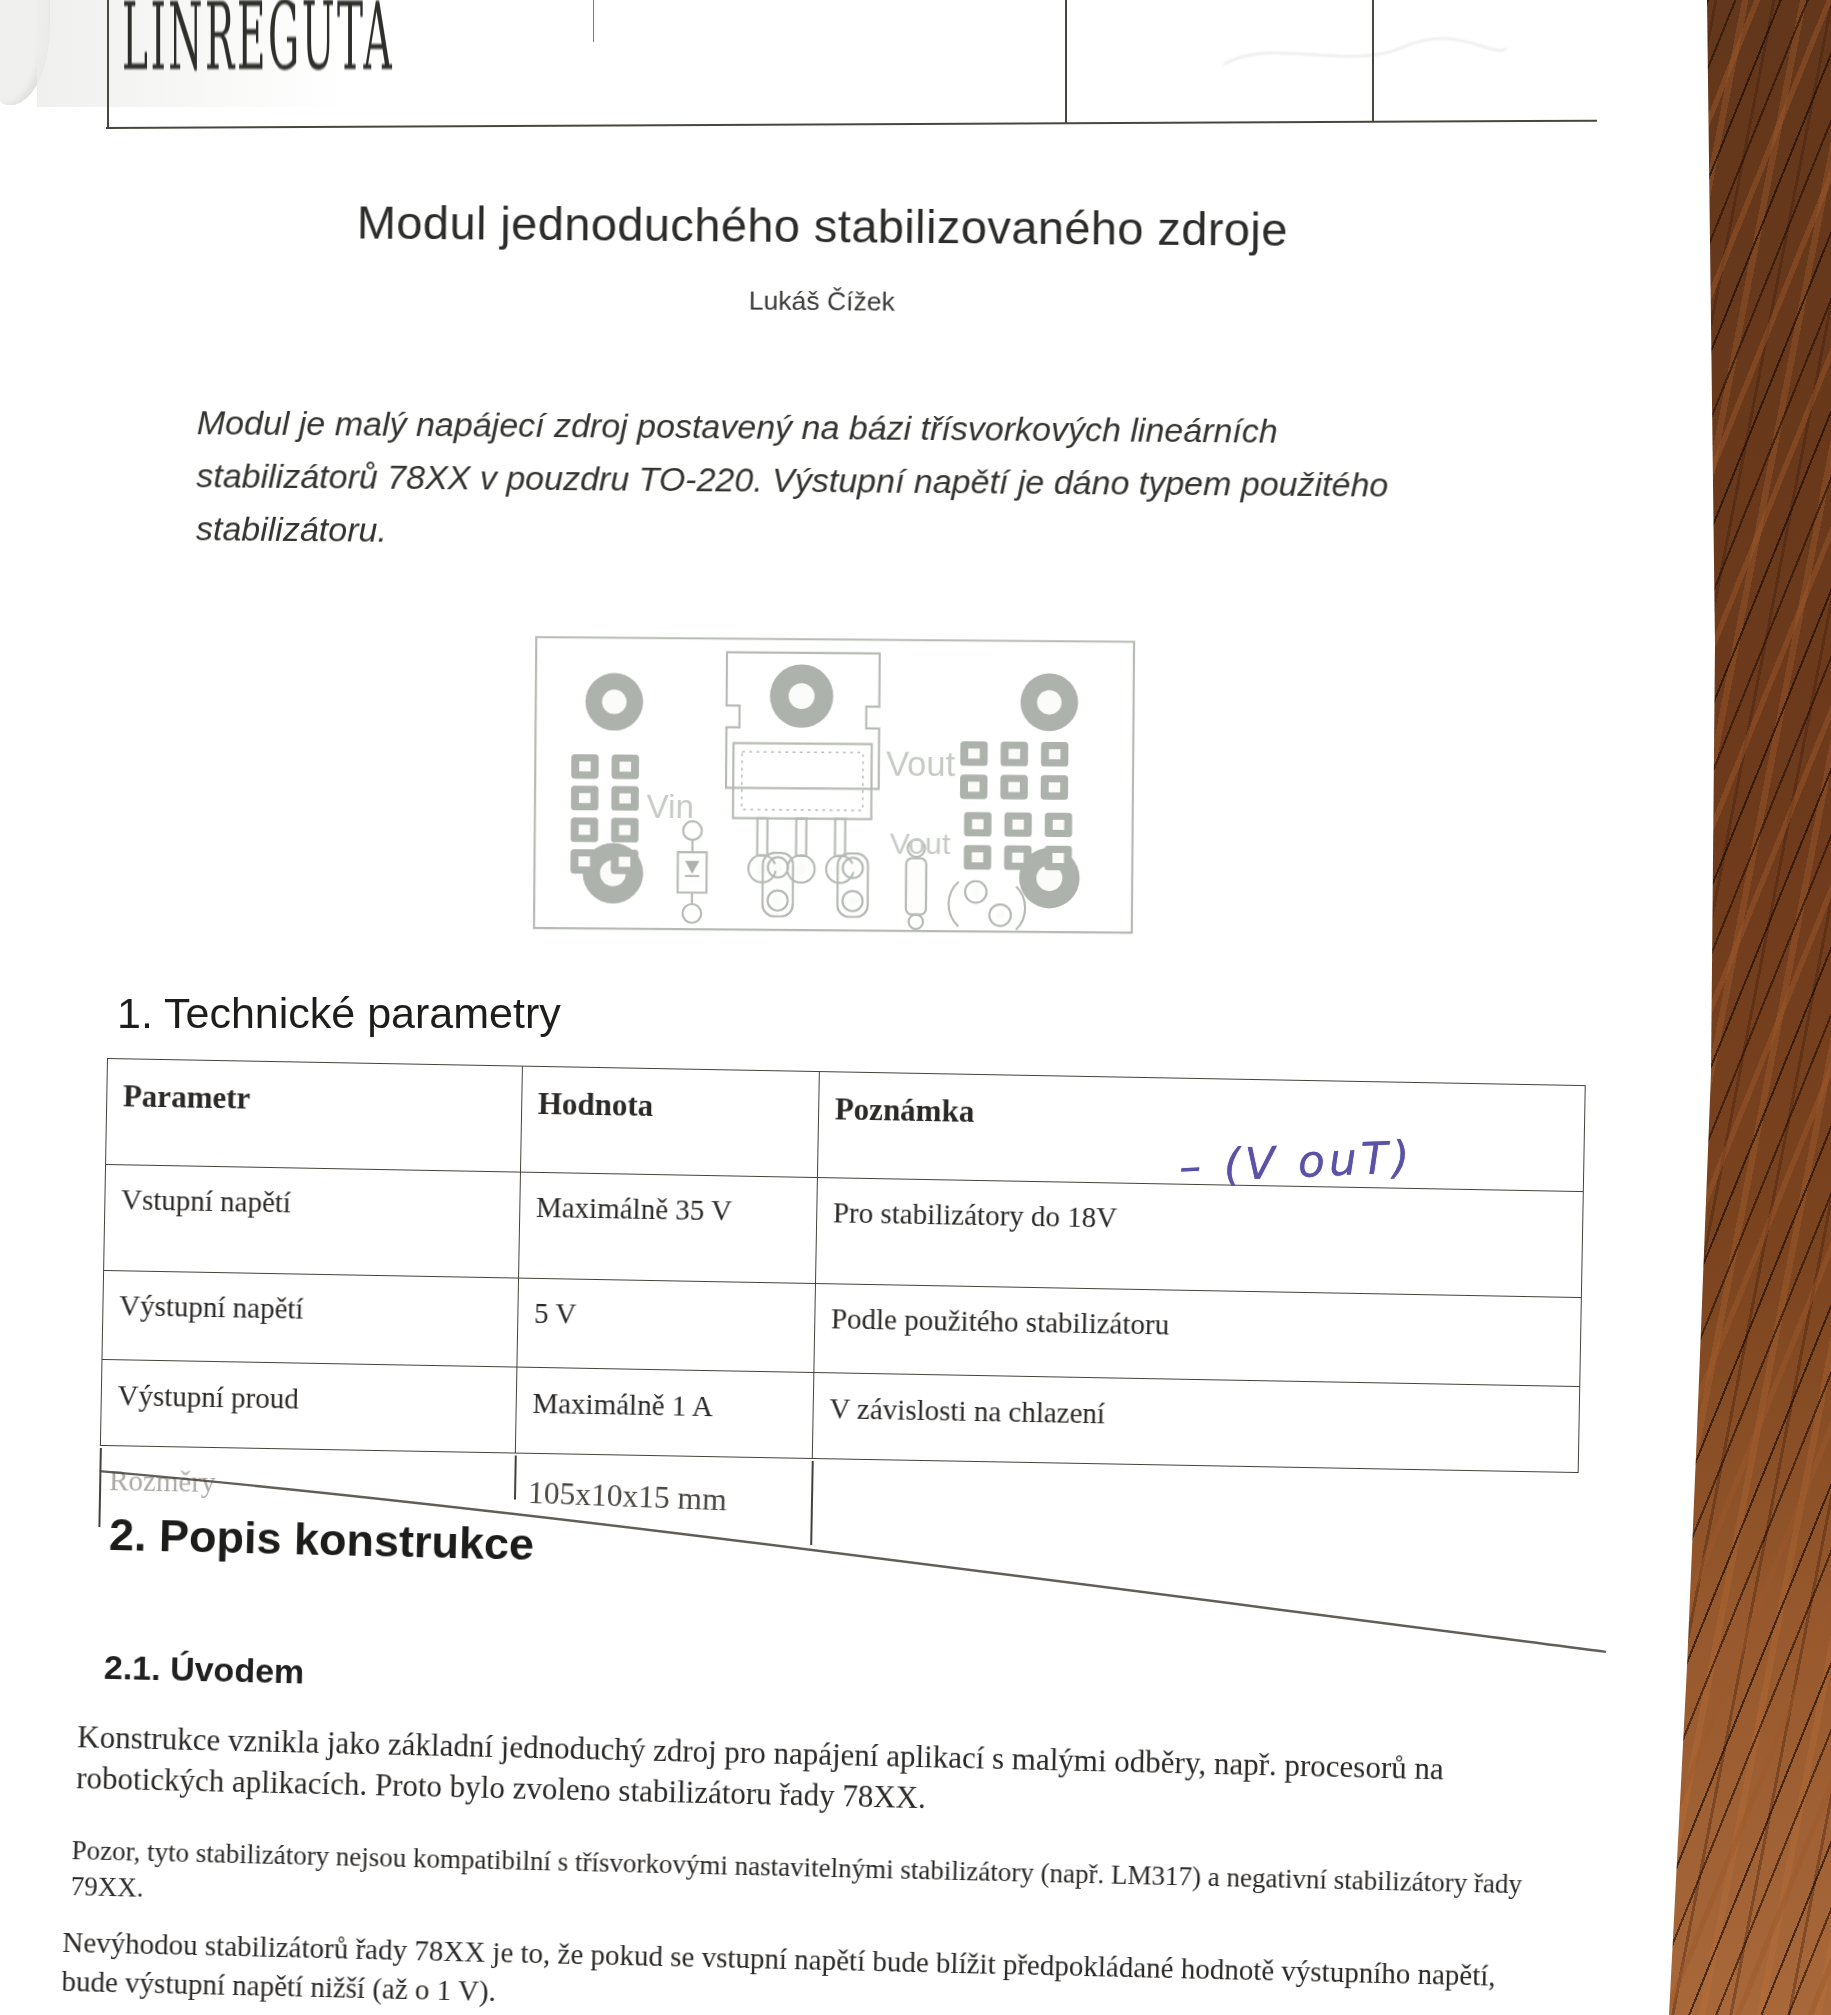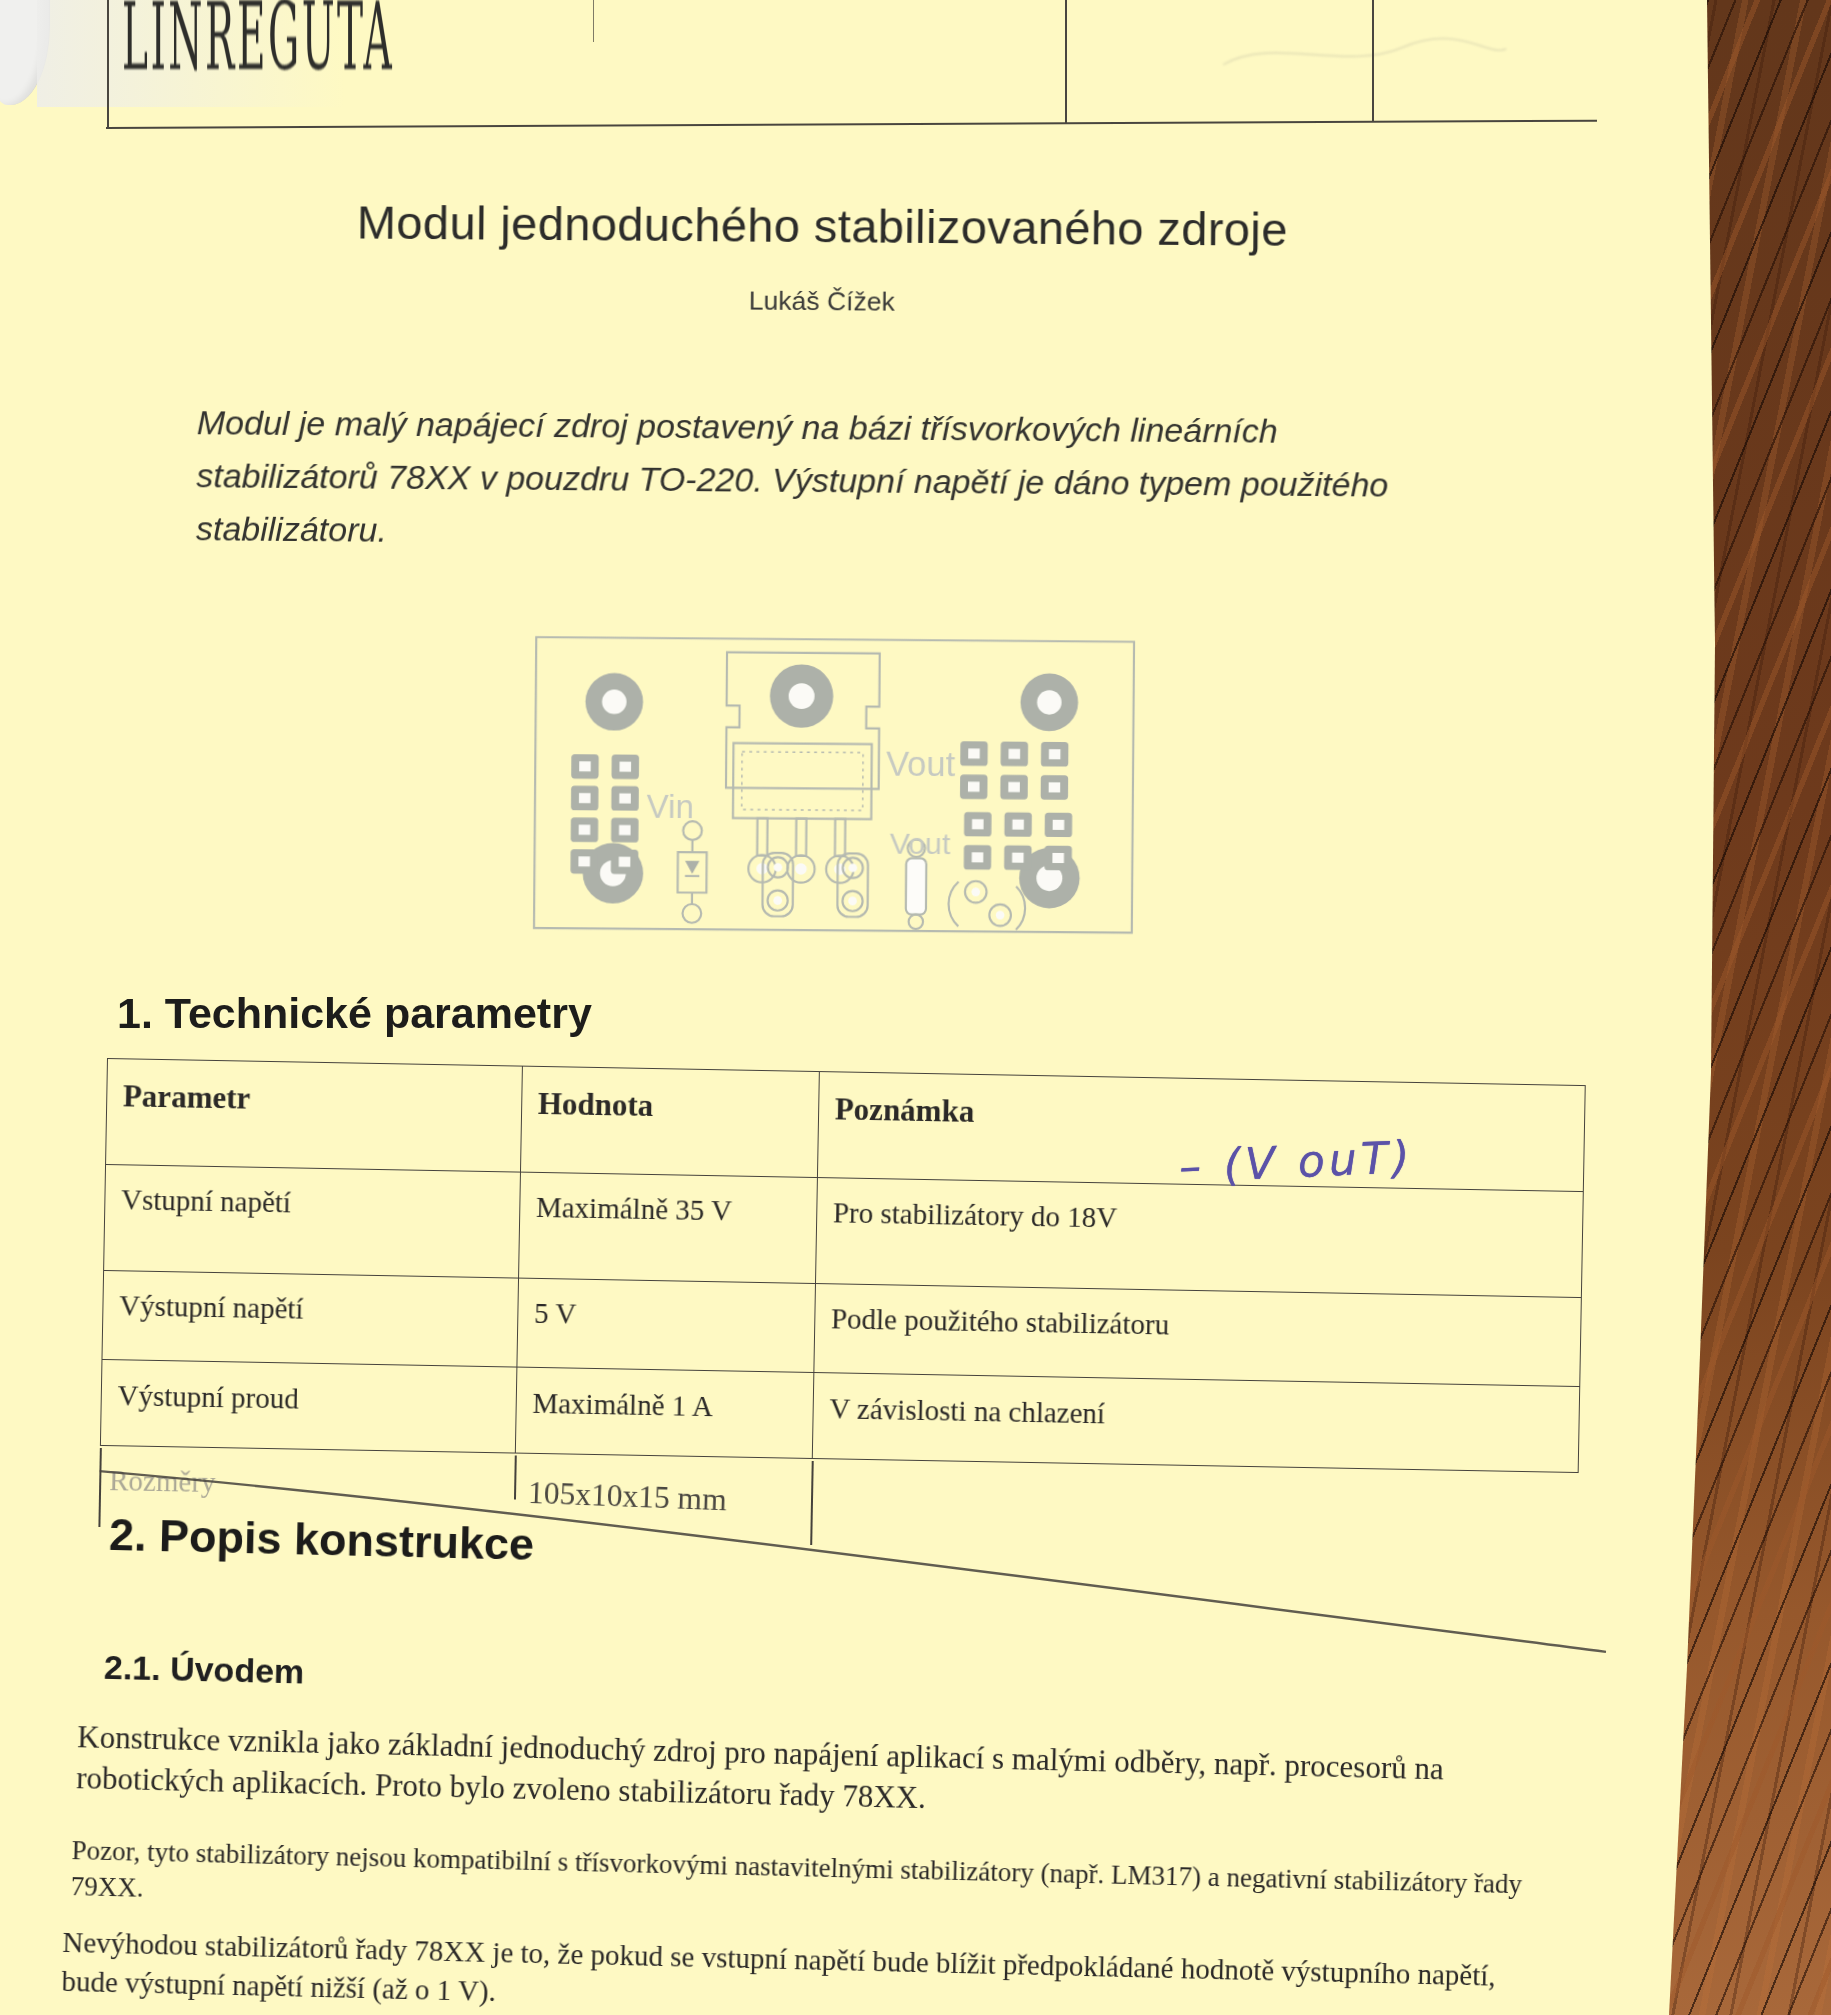--- a/index.html
+++ b/index.html
@@ -15,21 +15,21 @@
     background-image:
       repeating-linear-gradient(112deg, rgba(35,14,5,.60) 0 2.1px, rgba(0,0,0,0) 2.1px 18.6px,
         rgba(158,88,42,.45) 18.6px 24px, rgba(0,0,0,0) 24px 42px,
         rgba(25,10,4,.65) 42px 44px, rgba(0,0,0,0) 44px 67px),
       repeating-linear-gradient(101deg, rgba(200,118,58,.22) 0 6.4px, rgba(0,0,0,0) 6.4px 30px,
         rgba(60,26,10,.35) 30px 33px, rgba(0,0,0,0) 33px 57px),
       linear-gradient(to bottom,#63371b 0%,#6e3a1c 40%,#7b441f 62%,#96582c 80%,#a8683a 100%);
   }
   
   .paper{
-    position:absolute;inset:0;background:#fef9c3;
+    position:absolute;inset:0;background:#ffffff;
     clip-path:polygon(0 0,1707px 0,1715px 644px,1711px 1073px,1697px 1431px,1687px 1667px,1669px 2015px,0 2015px);
     overflow:hidden;
   }
   .corner-lift{
     position:absolute;left:-7.2px;top:-8.6px;width:56px;height:114px;
     background:#f0f0ee;border-right:1.4px solid #d2d2ce;
     border-radius:0 0 70% 25%;
     box-shadow:inset -5.7px 0 7.2px rgba(0,0,0,.07);
   }
   .logo-shade{
@@ -67,21 +67,21 @@
     position:absolute;left:199px;top:395px;width:1202px;
     font-size:34px;line-height:1.56;font-style:italic;color:#33332f;
     filter:blur(0.3px);
   }
   
   .pcb{position:absolute;left:538px;top:631px;width:605px;height:299px;filter:blur(0.4px);opacity:.95;}
   .pcb text{font-family:"Liberation Sans",sans-serif;fill:#c4c8c2;}
   
   .h1{
     position:absolute;left:117px;top:989px;
-    font-size:43px;font-weight:bold;color:#1d1d1b;filter:blur(0.2px);
+    font-size:43px;font-weight:normal;color:#1d1d1b;filter:blur(0.2px);
   }
   .tablewrap{position:absolute;left:107px;top:1058px;width:1574px;height:644px;
     transform:rotate(1.05deg);transform-origin:left top;}
   table.params{border-collapse:collapse;width:1478px;table-layout:fixed;
     font-family:"Liberation Serif",serif;color:#2b2927;filter:blur(0.2px);}
   table.params col.c1{width:415px;} table.params col.c2{width:297px;} table.params col.c3{width:766px;}
   table.params th,table.params td{
     border:1.8px solid #45423c;text-align:left;vertical-align:top;
     padding:18.6px 7.2px 7.2px 15.7px;font-size:29px;font-weight:normal;
   }

